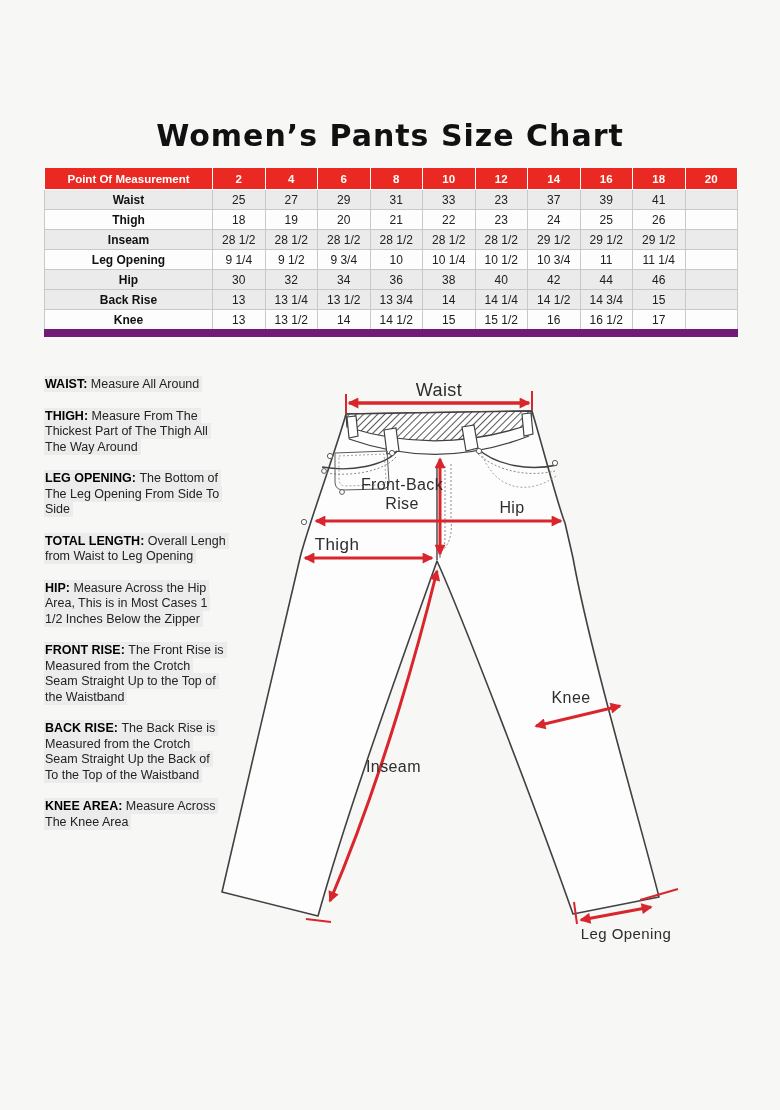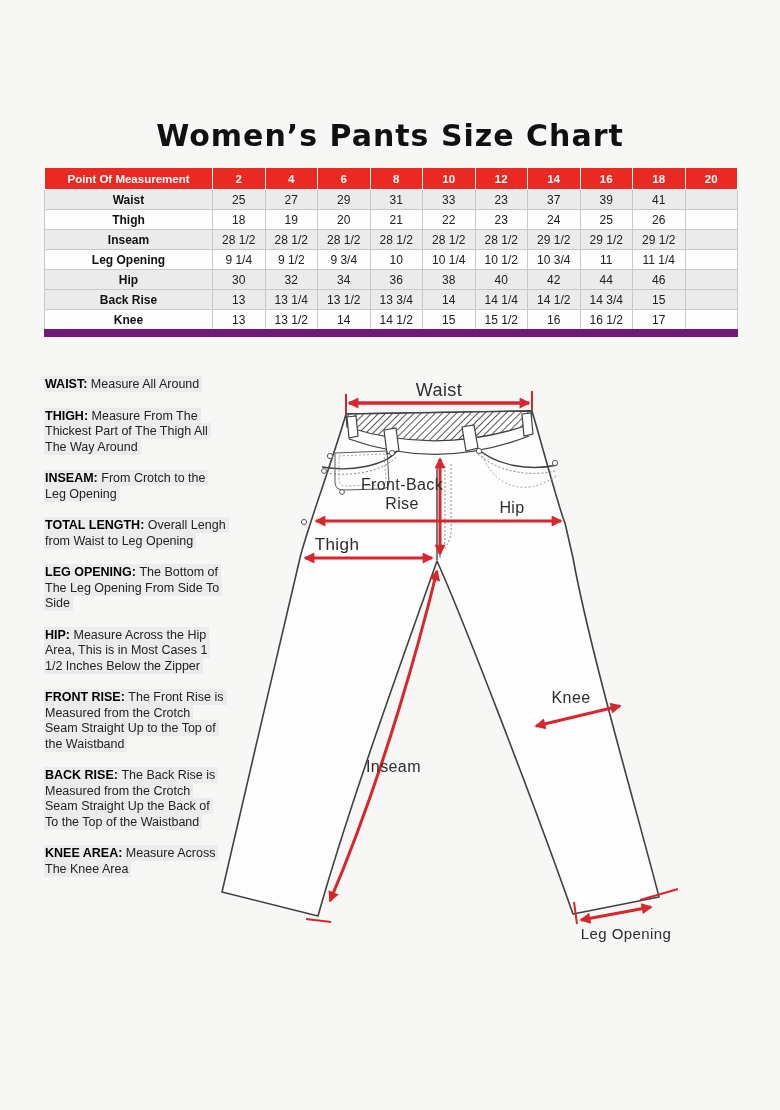--- a/index.html
+++ b/index.html
@@ -191,23 +191,22 @@
           <td>16 1/2</td>
           <td>17</td>
           <td></td>
         </tr>
       </tbody>
   </table>
 
   <div class="defs">
       <div class="def"><span class="hl"><b>WAIST: </b>Measure All Around</span></div>
       <div class="def"><span class="hl"><b>THIGH: </b>Measure From The Thickest Part of The Thigh All The Way Around</span></div>
-      <div class="def"><span class="hl"><b>INSEAM: </b>From Crotch to the Leg Opening</span></div>
+      <div class="def"><span class="hl"><b>LEG OPENING: </b>The Bottom of The Leg Opening From Side To Side</span></div>
       <div class="def"><span class="hl"><b>TOTAL LENGTH: </b>Overall Lengh from Waist to Leg Opening</span></div>
-      <div class="def"><span class="hl"><b>LEG OPENING: </b>The Bottom of The Leg Opening From Side To Side</span></div>
       <div class="def"><span class="hl"><b>HIP: </b>Measure Across the Hip Area, This is in Most Cases 1 1/2 Inches Below the Zipper</span></div>
       <div class="def"><span class="hl"><b>FRONT RISE: </b>The Front Rise is Measured from the Crotch Seam Straight Up to the Top of the Waistband</span></div>
       <div class="def"><span class="hl"><b>BACK RISE: </b>The Back Rise is Measured from the Crotch Seam Straight Up the Back of To the Top of the Waistband</span></div>
       <div class="def"><span class="hl"><b>KNEE AREA: </b>Measure Across The Knee Area</span></div>
     </div>
 
   <svg class="diagram" viewBox="0 0 580 590" xmlns="http://www.w3.org/2000/svg">
     <defs>
       <pattern id="hatch" width="5" height="5" patternUnits="userSpaceOnUse" patternTransform="rotate(45)">
         <rect width="5" height="5" fill="#ffffff"></rect>

